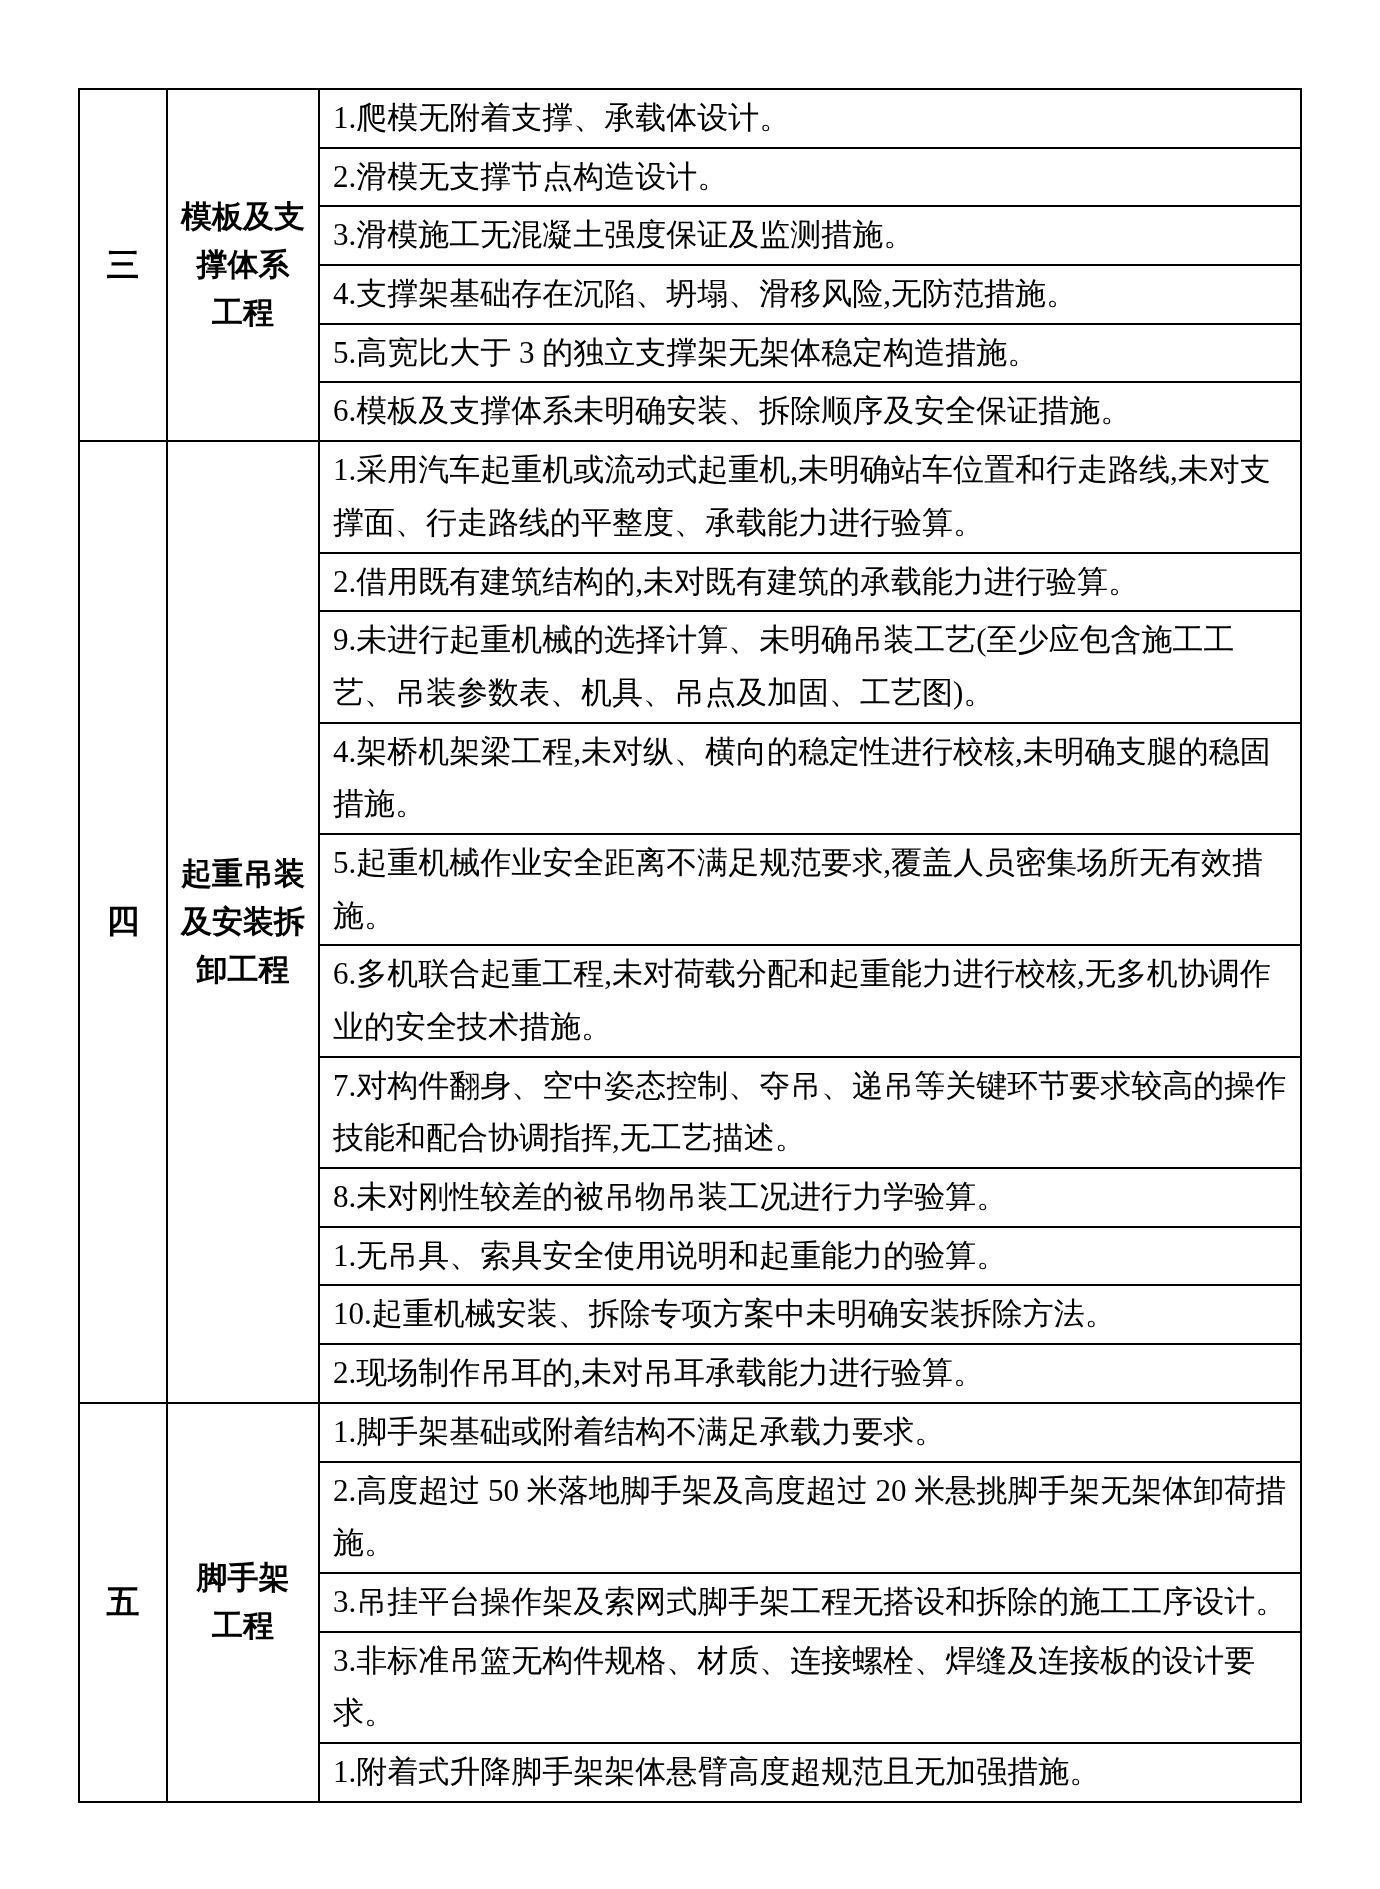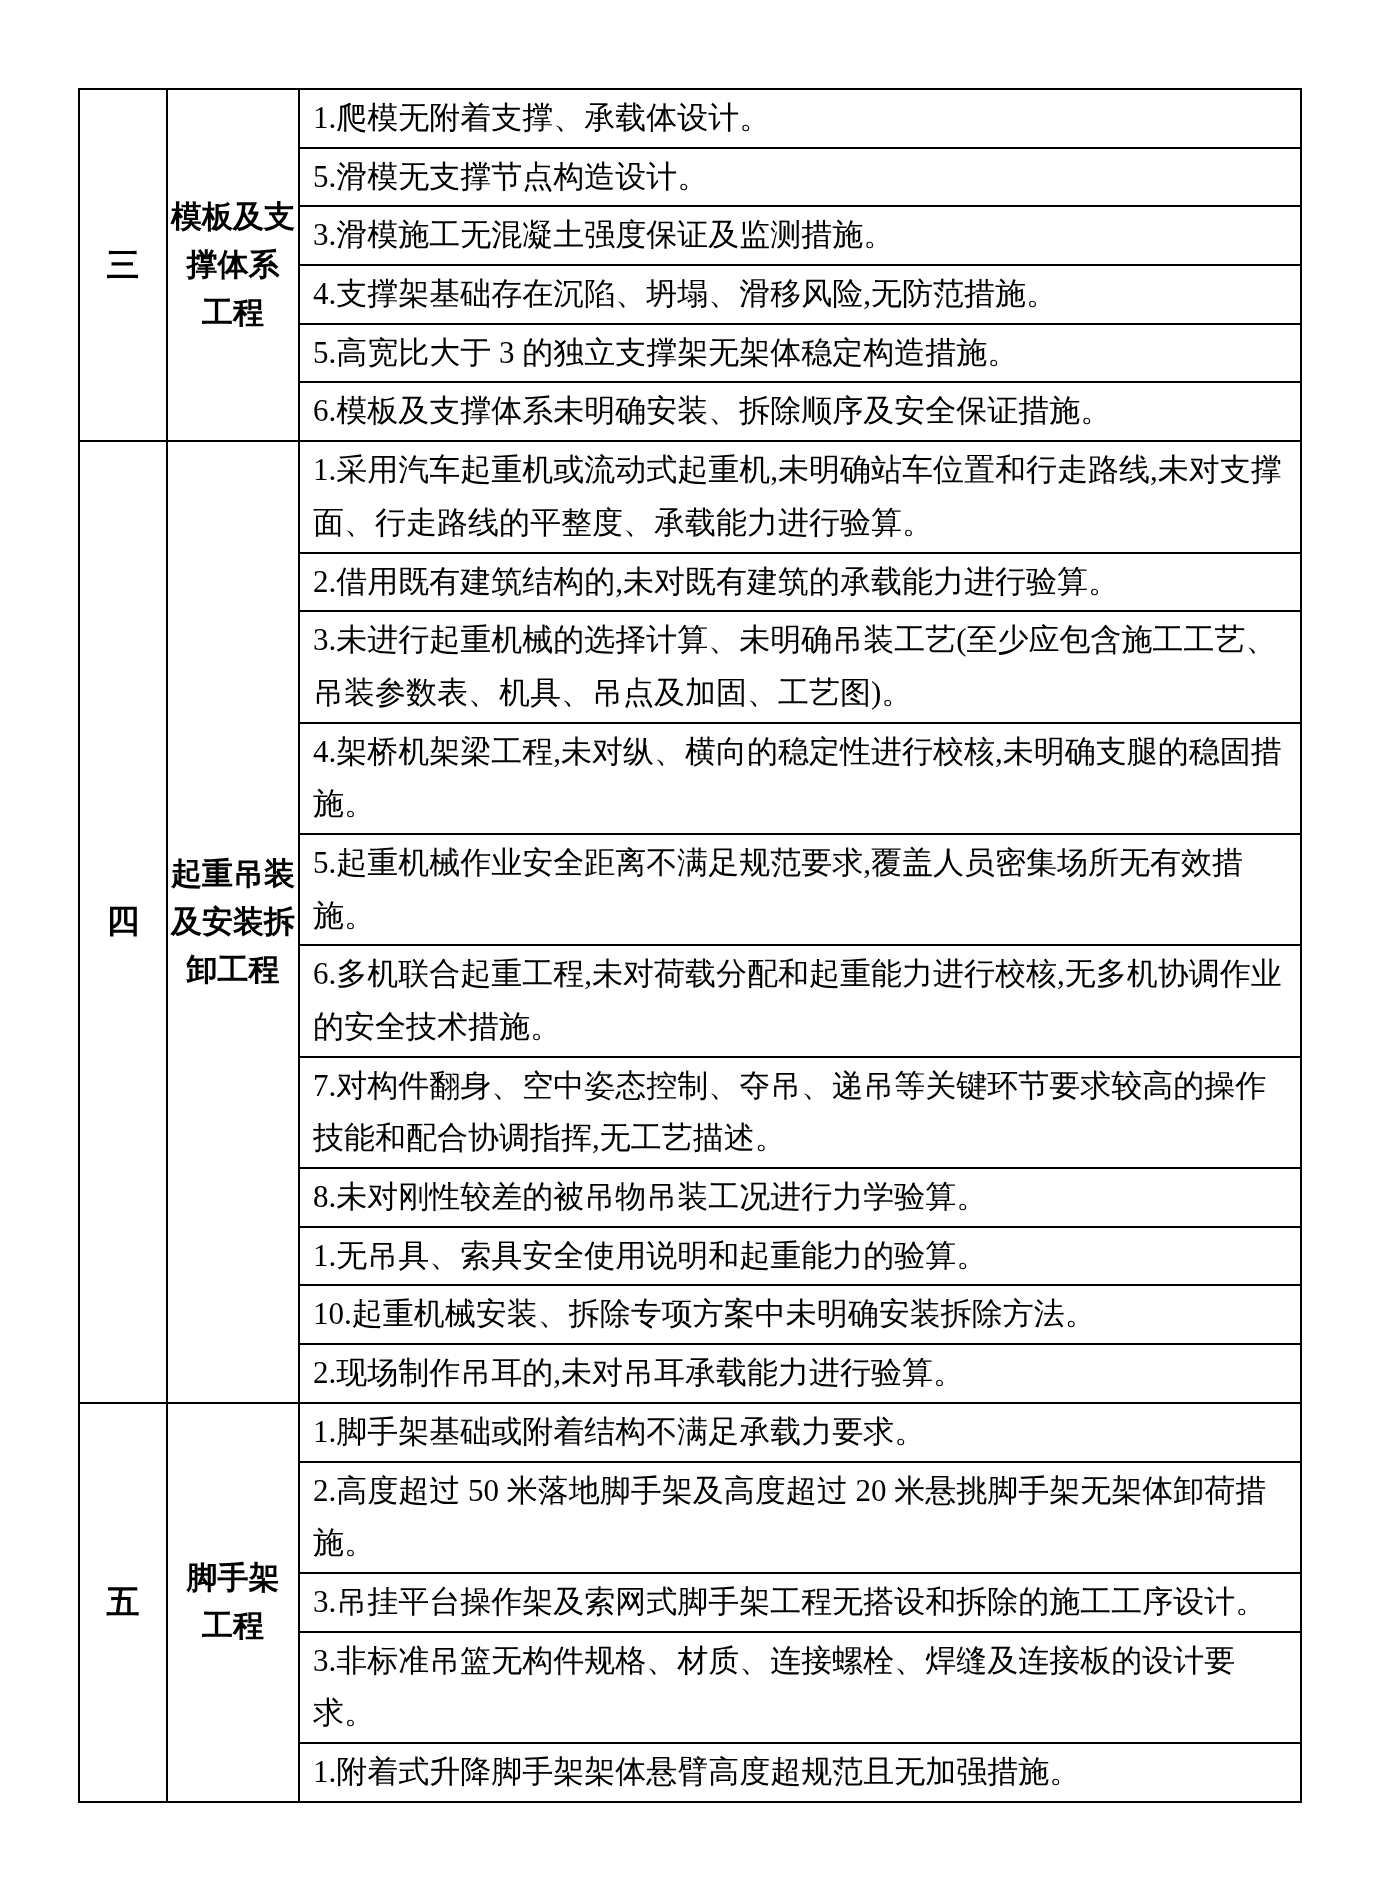--- a/index.html
+++ b/index.html
@@ -31,21 +31,21 @@
   td.numeral-cell {
     width: 88px;
     text-align: center;
     vertical-align: middle;
     font-family: "Liberation Sans", "DejaVu Sans", sans-serif;
     font-weight: bold;
     font-size: 33px;
     padding: 0;
   }
   td.category-cell {
-    width: 132px;
+    width: 152px;
     text-align: center;
     vertical-align: middle;
     font-family: "Liberation Sans", "DejaVu Sans", sans-serif;
     font-weight: bold;
     font-size: 31px;
     line-height: 1.55;
     white-space: pre-line;
     padding: 0 2px;
     margin-top: 6px;
   }
@@ -64,21 +64,21 @@
   <table class="hazard-table">
     <tbody>
         <tr>
           <td class="numeral-cell" rowspan="6">三</td>
           <td class="category-cell" rowspan="6">模板及支
 撑体系
 工程</td>
           <td class="item-cell">1.爬模无附着支撑、承载体设计。</td>
         </tr>
         <tr>
-          <td class="item-cell">5.滑模无支撑节点构造设计。</td>
+          <td class="item-cell">2.滑模无支撑节点构造设计。</td>
         </tr>
         <tr>
           <td class="item-cell">3.滑模施工无混凝土强度保证及监测措施。</td>
         </tr>
         <tr>
           <td class="item-cell">4.支撑架基础存在沉陷、坍塌、滑移风险,无防范措施。</td>
         </tr>
         <tr>
           <td class="item-cell">5.高宽比大于 3 的独立支撑架无架体稳定构造措施。</td>
         </tr>
@@ -89,21 +89,21 @@
           <td class="numeral-cell" rowspan="11">四</td>
           <td class="category-cell" rowspan="11">起重吊装
 及安装拆
 卸工程</td>
           <td class="item-cell">1.采用汽车起重机或流动式起重机,未明确站车位置和行走路线,未对支撑面、行走路线的平整度、承载能力进行验算。</td>
         </tr>
         <tr>
           <td class="item-cell">2.借用既有建筑结构的,未对既有建筑的承载能力进行验算。</td>
         </tr>
         <tr>
-          <td class="item-cell">3.未进行起重机械的选择计算、未明确吊装工艺(至少应包含施工工艺、吊装参数表、机具、吊点及加固、工艺图)。</td>
+          <td class="item-cell">9.未进行起重机械的选择计算、未明确吊装工艺(至少应包含施工工艺、吊装参数表、机具、吊点及加固、工艺图)。</td>
         </tr>
         <tr>
           <td class="item-cell">4.架桥机架梁工程,未对纵、横向的稳定性进行校核,未明确支腿的稳固措施。</td>
         </tr>
         <tr>
           <td class="item-cell">5.起重机械作业安全距离不满足规范要求,覆盖人员密集场所无有效措施。</td>
         </tr>
         <tr>
           <td class="item-cell">6.多机联合起重工程,未对荷载分配和起重能力进行校核,无多机协调作业的安全技术措施。</td>
         </tr>

